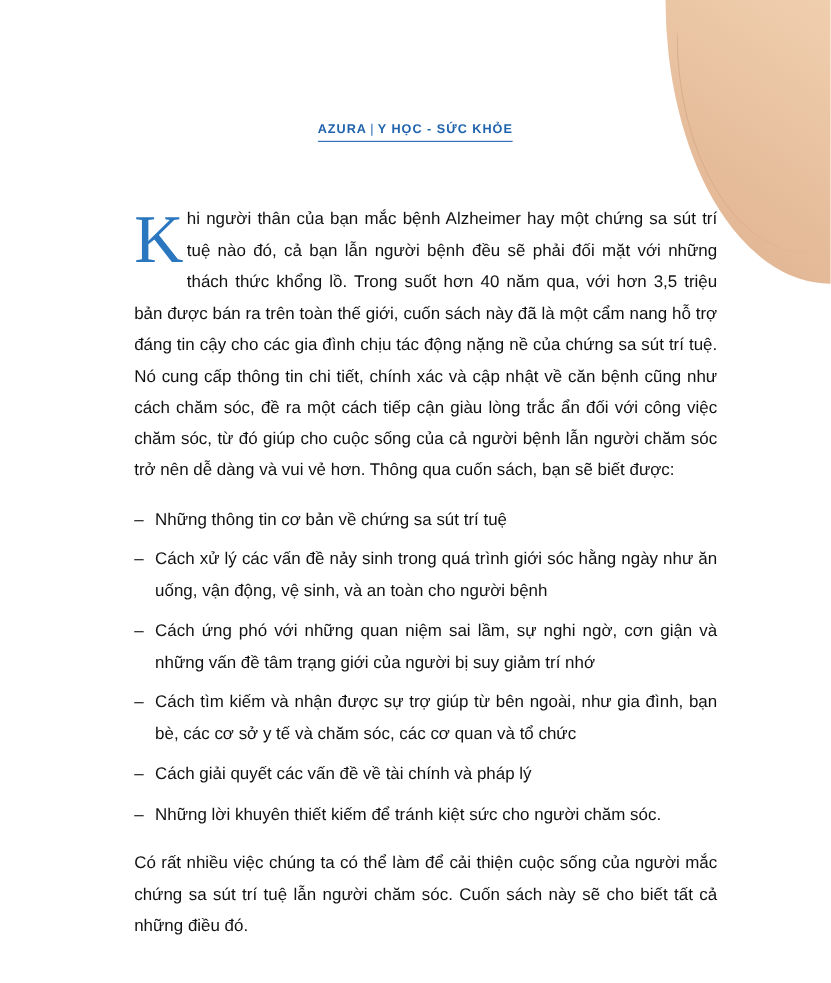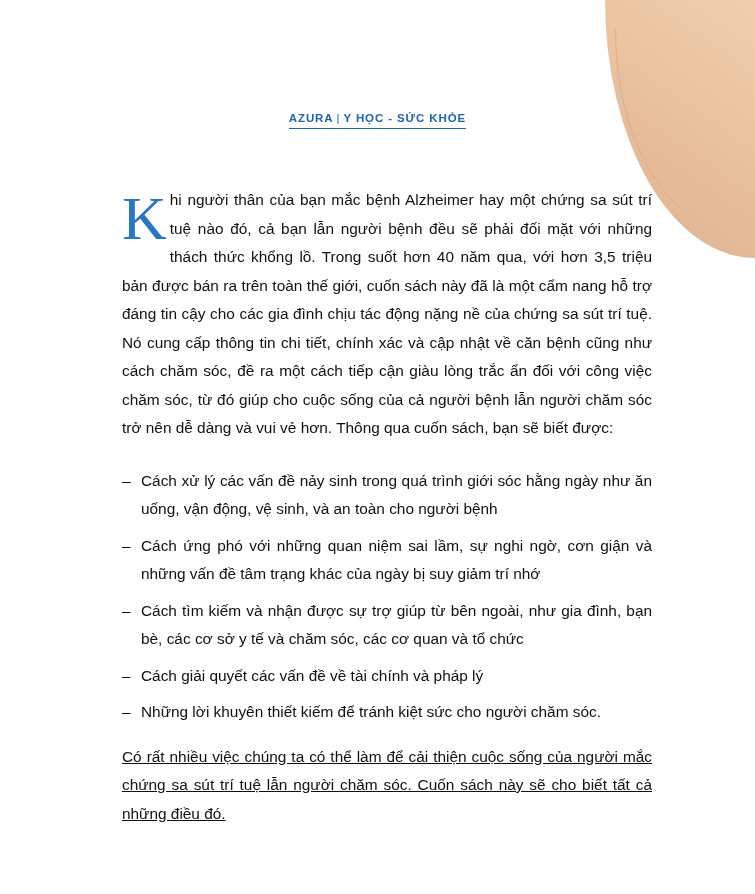--- a/index.html
+++ b/index.html
@@ -90,21 +90,20 @@
     color: #2a77c0;
     padding: 4px 3px 0 0;
     margin-top: 2px;
     font-weight: normal;
     font-family: "Liberation Serif", serif;
   }
 
   .para {
     margin: 0;
     text-align: justify;
-    text-decoration: underline;
   }
   .spacer-md { height: 16px; }
 
   .bullets {
     list-style: none;
     margin: 0;
     padding: 0;
   }
   .bullets li {
     position: relative;
@@ -134,23 +133,23 @@
 
   <div class="content">
 
     <p class="lead">
       <span class="dropcap">K</span><span>hi người thân của bạn mắc bệnh Alzheimer hay một chứng sa sút trí tuệ nào đó, cả bạn lẫn người bệnh đều sẽ phải đối mặt với những thách thức khổng lồ. Trong suốt hơn 40 năm qua, với hơn 3,5 triệu bản được bán ra trên toàn thế giới, cuốn sách này đã là một cẩm nang hỗ trợ đáng tin cậy cho các gia đình chịu tác động nặng nề của chứng sa sút trí tuệ. Nó cung cấp thông tin chi tiết, chính xác và cập nhật về căn bệnh cũng như cách chăm sóc, đề ra một cách tiếp cận giàu lòng trắc ẩn đối với công việc chăm sóc, từ đó giúp cho cuộc sống của cả người bệnh lẫn người chăm sóc trở nên dễ dàng và vui vẻ hơn. Thông qua cuốn sách, bạn sẽ biết được:</span>
     </p>
 
     <div class="spacer-md"></div>
 
     <ul class="bullets">
-      <li><span class="dash">–</span></li>
+      <li><span class="dash">–</span><span>Những thông tin cơ bản về chứng sa sút trí tuệ</span></li>
       <li><span class="dash">–</span><span>Cách xử lý các vấn đề nảy sinh trong quá trình giới sóc hằng ngày như ăn uống, vận động, vệ sinh, và an toàn cho người bệnh</span></li>
-      <li><span class="dash">–</span><span>Cách ứng phó với những quan niệm sai lầm, sự nghi ngờ, cơn giận và những vấn đề tâm trạng khác của ngày bị suy giảm trí nhớ</span></li>
+      <li><span class="dash">–</span><span>Cách ứng phó với những quan niệm sai lầm, sự nghi ngờ, cơn giận và những vấn đề tâm trạng giới của người bị suy giảm trí nhớ</span></li>
       <li><span class="dash">–</span><span>Cách tìm kiếm và nhận được sự trợ giúp từ bên ngoài, như gia đình, bạn bè, các cơ sở y tế và chăm sóc, các cơ quan và tổ chức</span></li>
       <li><span class="dash">–</span><span>Cách giải quyết các vấn đề về tài chính và pháp lý</span></li>
       <li><span class="dash">–</span><span>Những lời khuyên thiết kiếm để tránh kiệt sức cho người chăm sóc.</span></li>
     </ul>
 
     <div class="spacer-md"></div>
 
     <p class="para">Có rất nhiều việc chúng ta có thể làm để cải thiện cuộc sống của người mắc chứng sa sút trí tuệ lẫn người chăm sóc. Cuốn sách này sẽ cho biết tất cả những điều đó.</p>
 
   </div>

